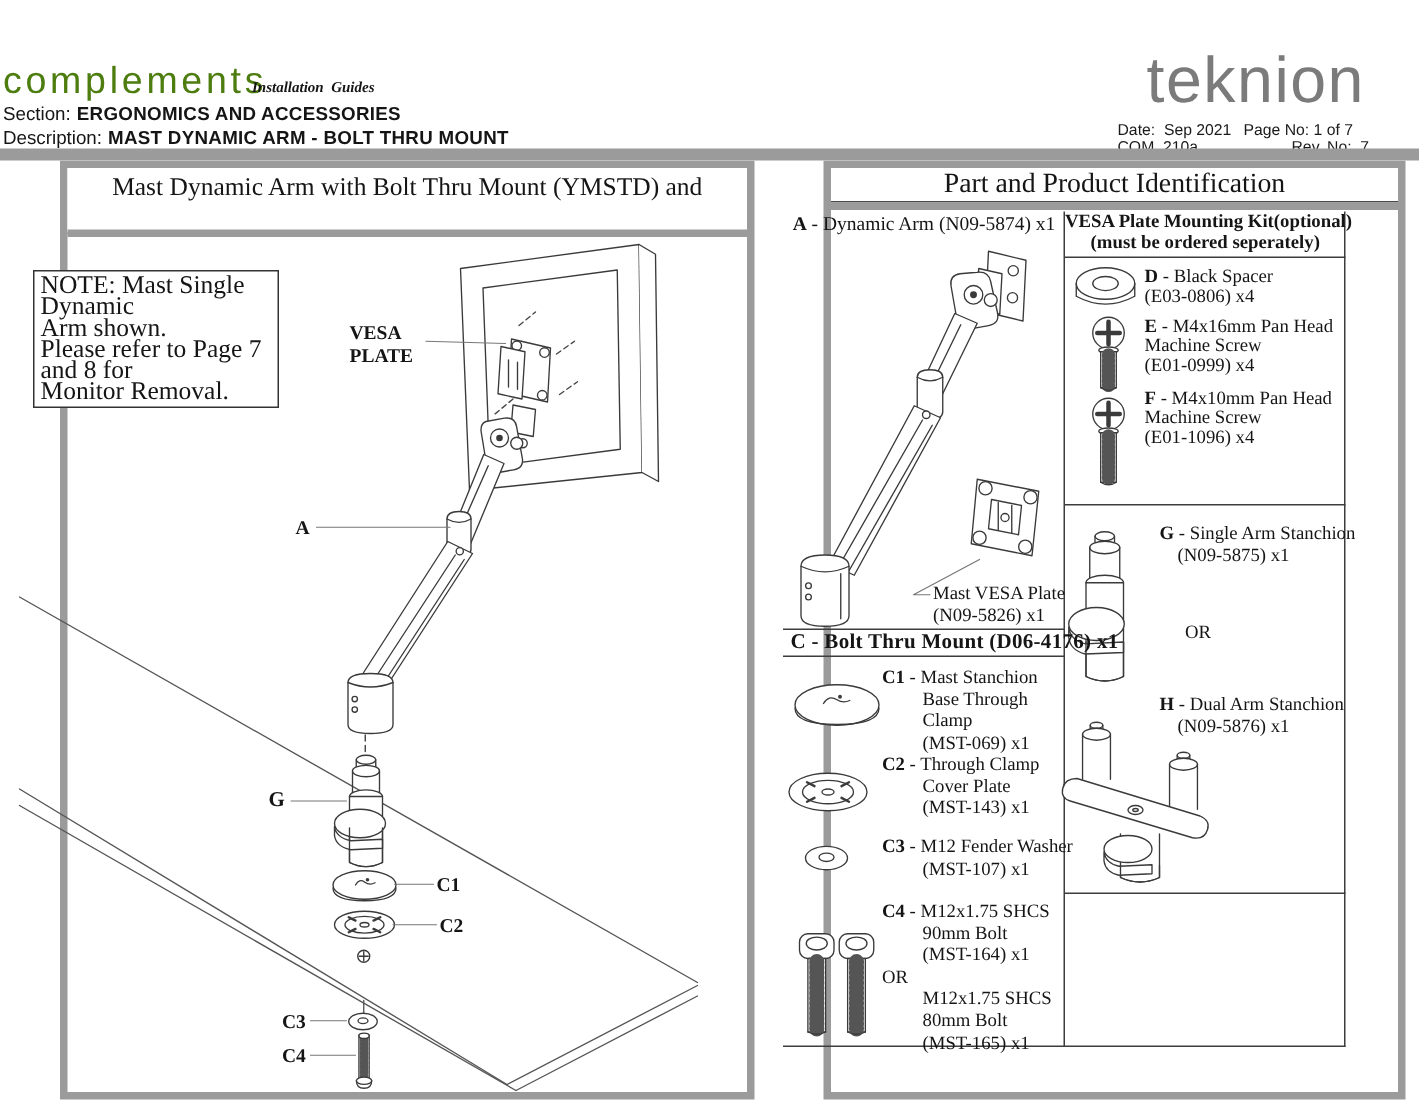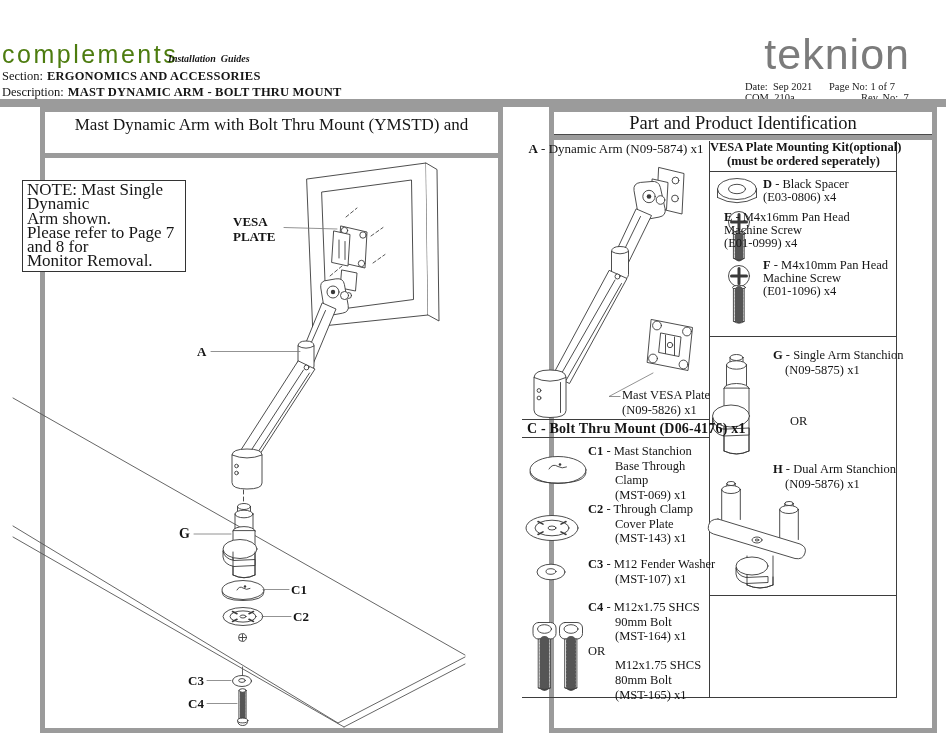--- a/index.html
+++ b/index.html
@@ -1,19 +1,19 @@
 <!DOCTYPE html>
 <html><head>
 <meta charset="utf-8">
 <style>
   html,body{margin:0;padding:0;}
   body{width:950px;height:734px;position:relative;background:#fff;overflow:hidden;
        font-family:"Liberation Serif",serif;color:#151515;}
   .abs{position:absolute;}
-  .sans{font-family:Liberation Serif, serif;}
+  .sans{font-family:Liberation Sans, sans-serif;}
   .b{font-weight:bold;}
   
   .brand{left:2px;top:40px;font-size:25px;letter-spacing:2.5px;color:#4d7c0f;
          font-family:"Liberation Sans",sans-serif;font-weight:400;}
   .brandsub{left:168px;top:53px;font-size:10px;font-style:italic;font-weight:bold;white-space:pre;}
   .hrow{left:2px;font-size:12.5px;}
   .hrow .lab{font-weight:normal;}
   .hrow .val{font-weight:bold;margin-left:4px;letter-spacing:.2px;}
   .logo{left:740px;top:30px;width:170px;text-align:right;font-size:43px;color:#7b7b7b;
         font-family:"Liberation Sans",sans-serif;letter-spacing:1px;}
@@ -129,21 +129,21 @@
 </div>
 
 <div class="pt ctr b" style="left:710px;top:141px;width:187px;line-height:13.5px;">
   <div>VESA Plate Mounting Kit(optional)</div>
   <div>(must be ordered seperately)</div>
 </div>
 <div class="pt" style="left:763px;top:178px;line-height:13.2px;">
   <div><span class="b">D</span> <span>- Black Spacer</span></div>
   <div class="ind14">(E03-0806) x4</div>
 </div>
-<div class="pt" style="left:724px;top:211px;line-height:13.2px;">
+<div class="pt" style="left:763px;top:211px;line-height:13.2px;">
   <div><span class="b">E</span> <span>- M4x16mm Pan Head</span></div>
   <div class="ind14">Machine Screw</div>
   <div class="ind14">(E01-0999) x4</div>
 </div>
 <div class="pt" style="left:763px;top:259px;line-height:13.2px;">
   <div><span class="b">F</span> <span>- M4x10mm Pan Head</span></div>
   <div class="ind14">Machine Screw</div>
   <div class="ind14">(E01-1096) x4</div>
 </div>
 <div class="pt" style="left:773px;top:348px;">

